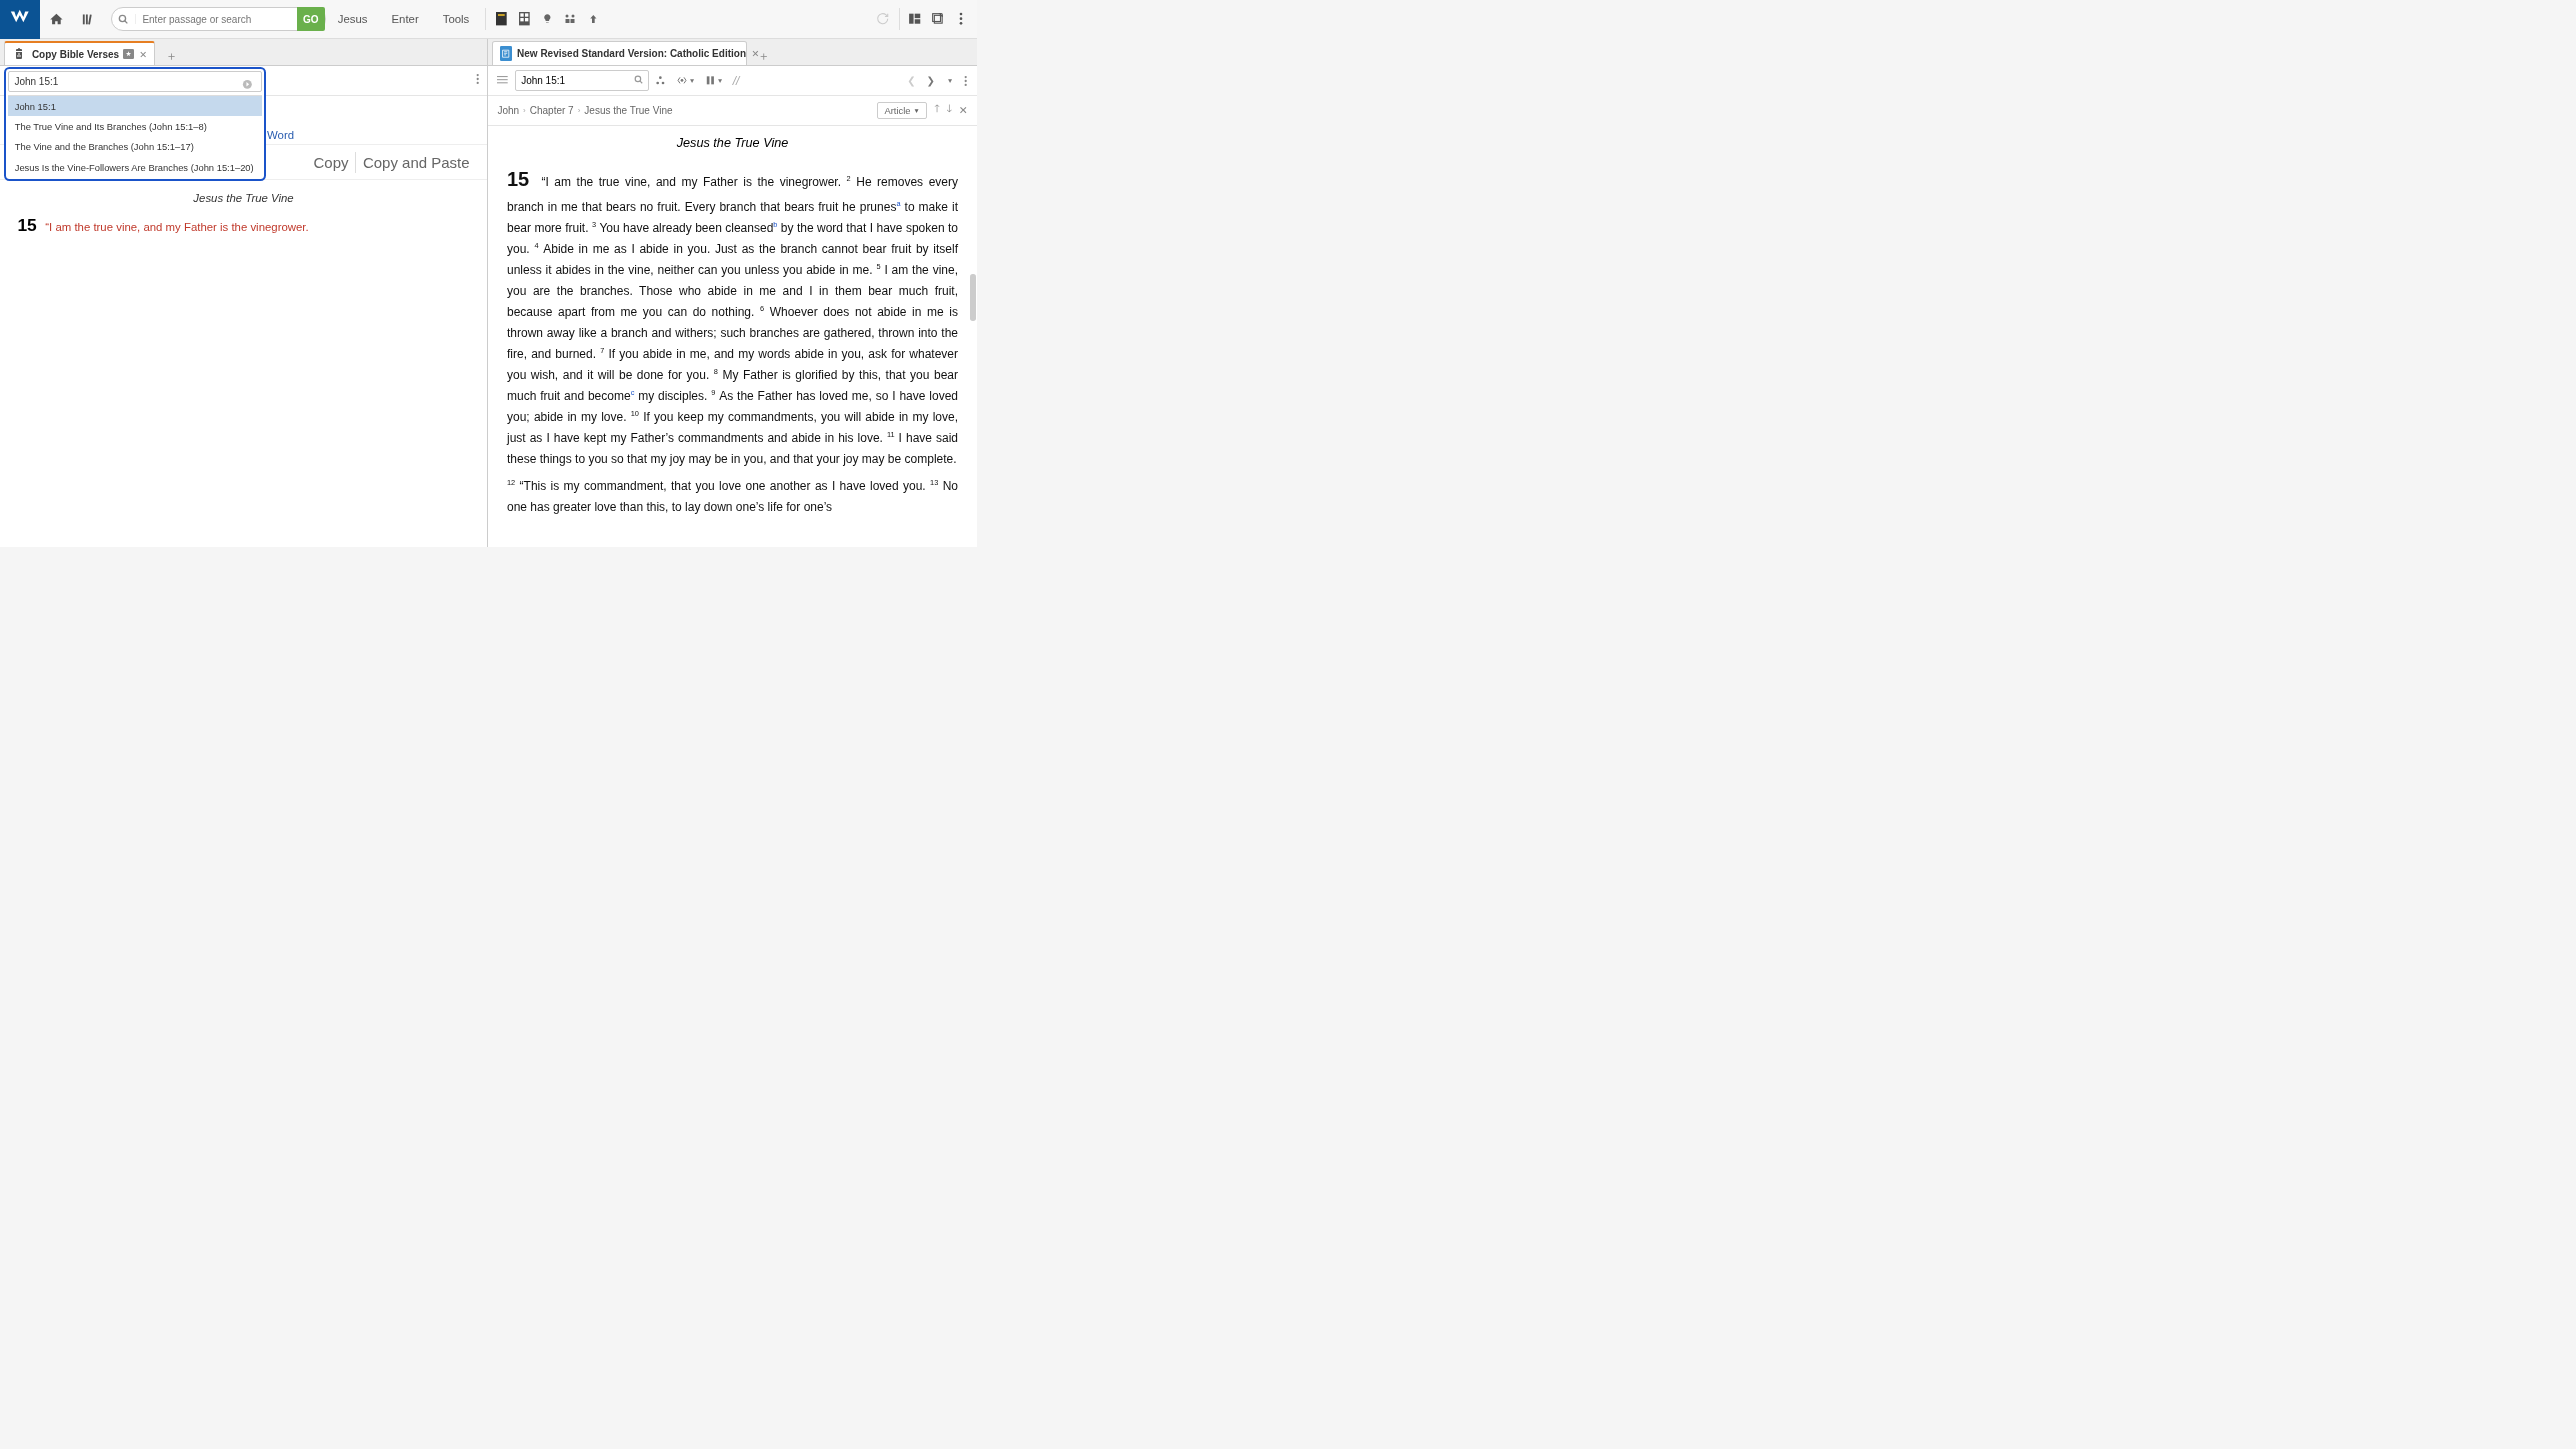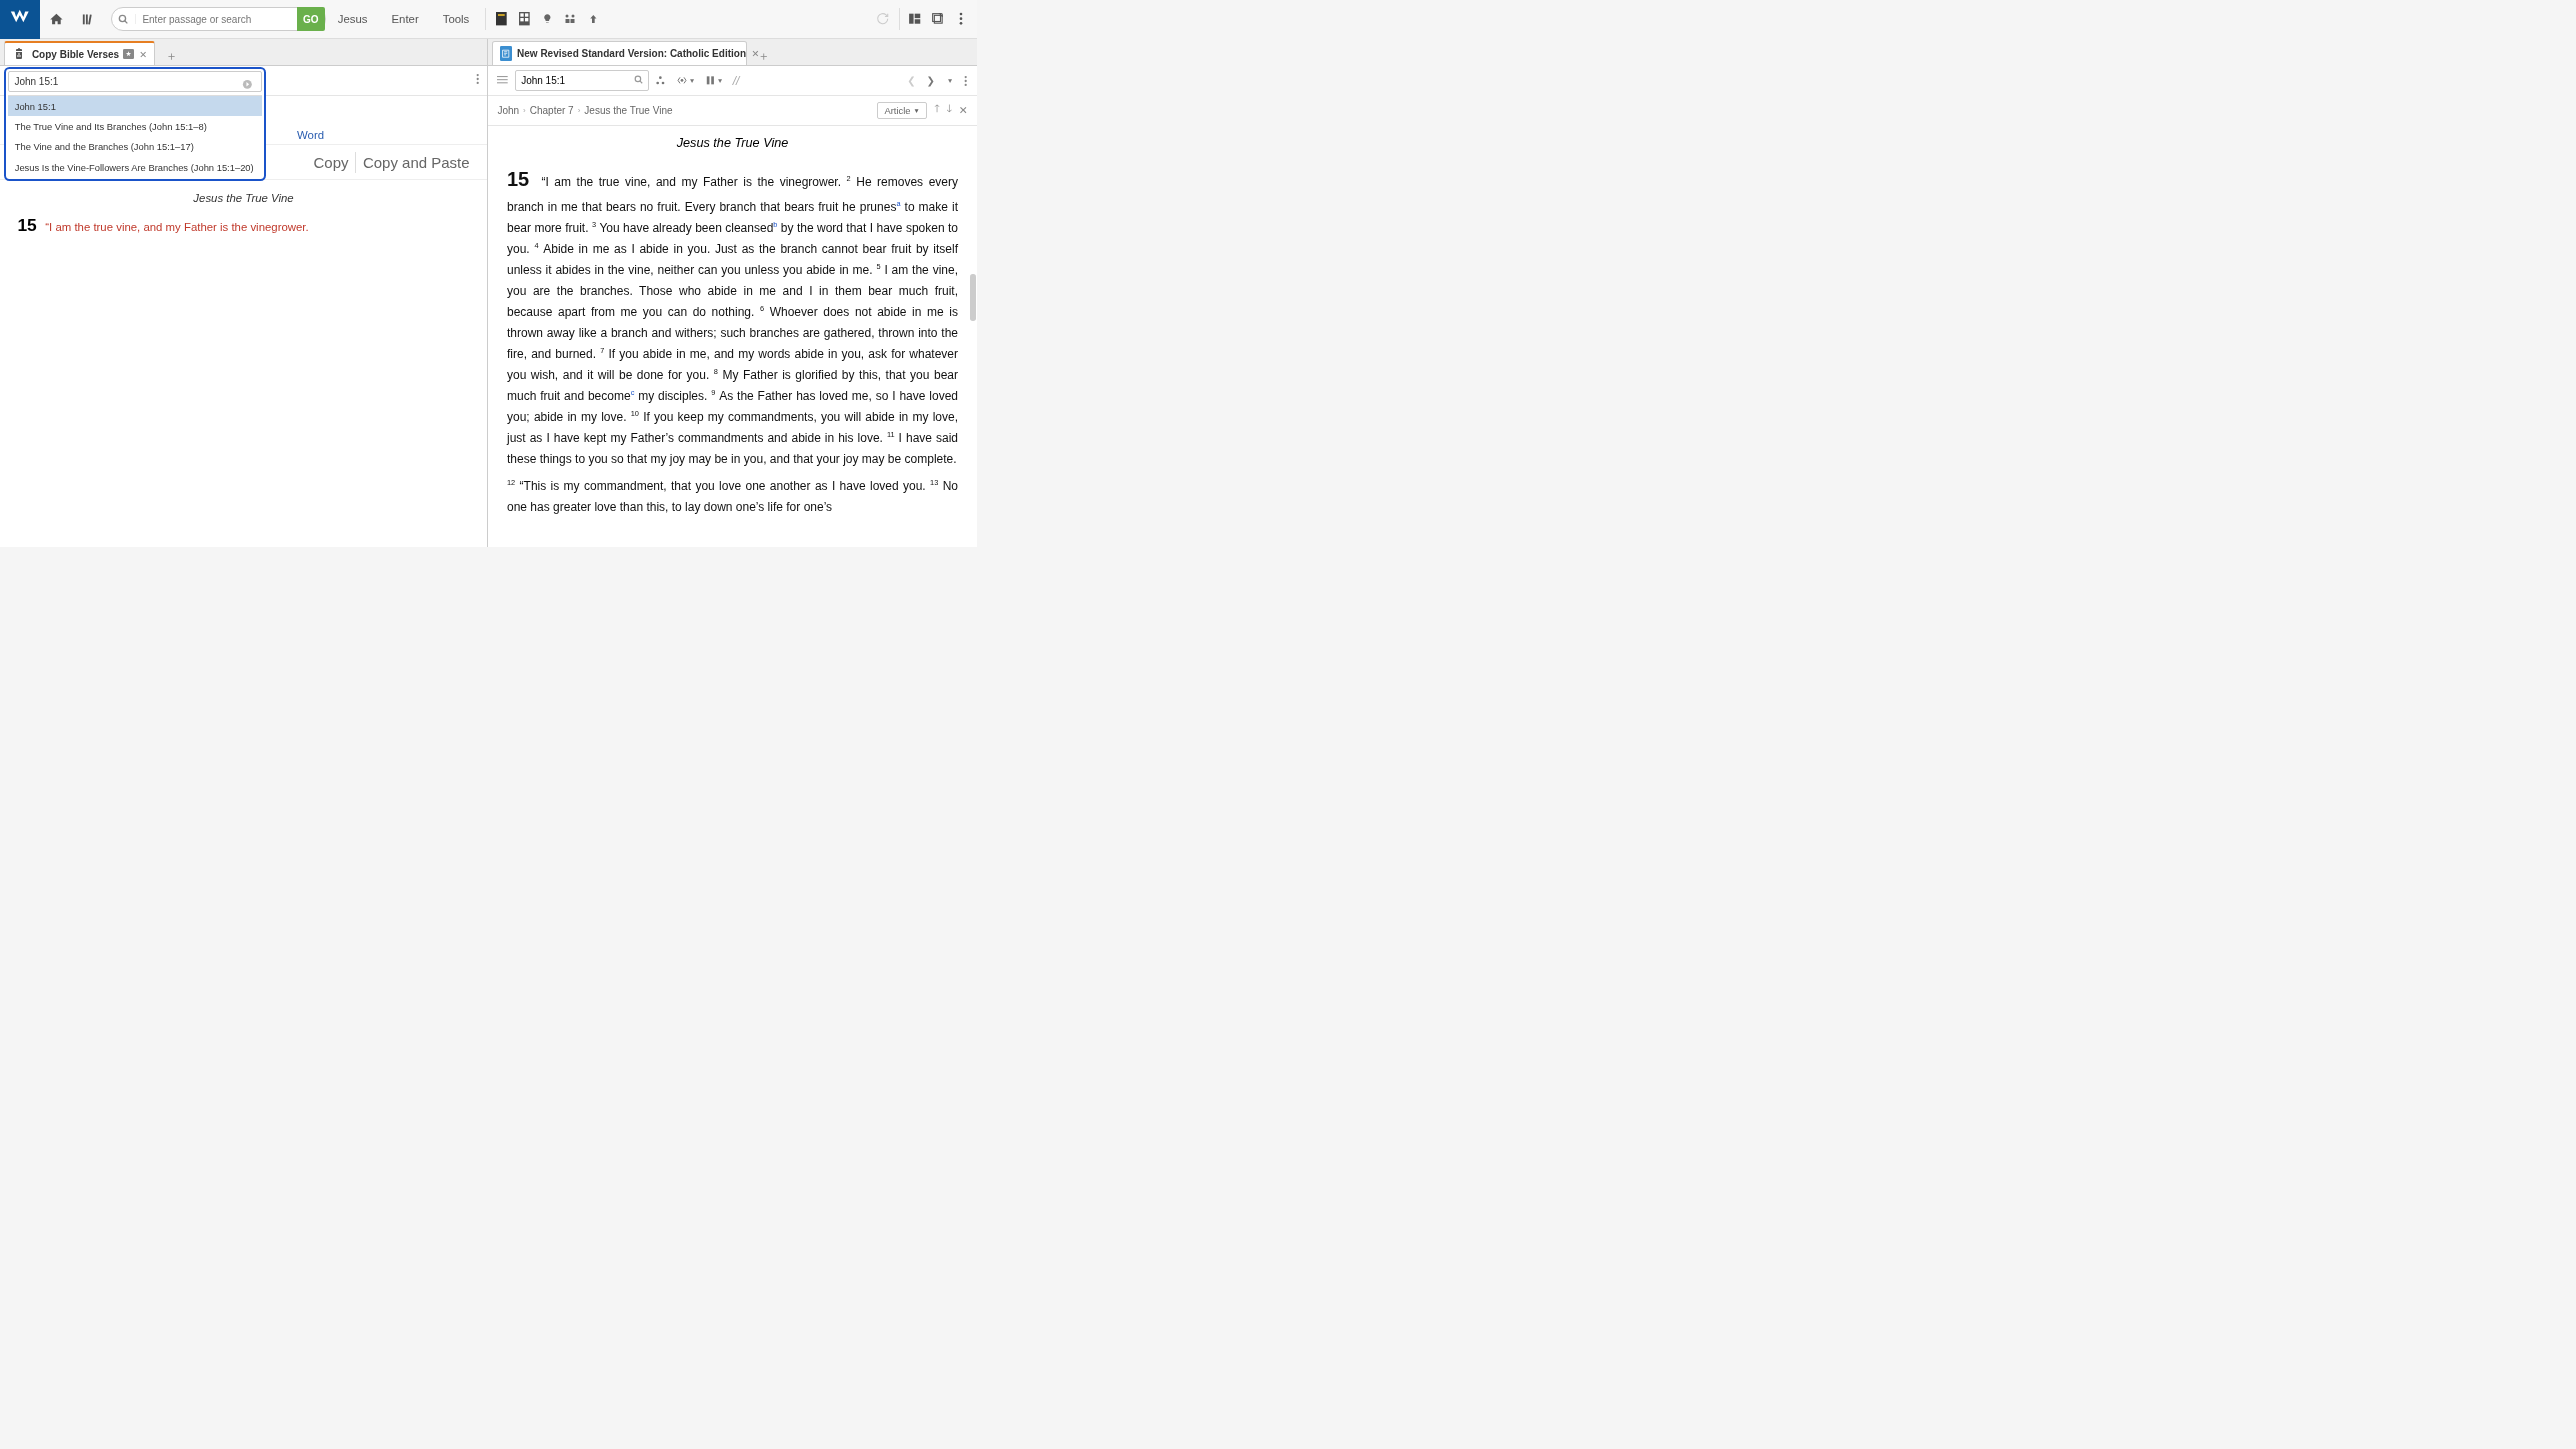--- a/index.html
+++ b/index.html
@@ -228,21 +228,21 @@
         <svg width="3.4" height="12" viewBox="0 0 6 20" fill="#888">
             <circle cx="3" cy="3" r="2"></circle>
             <circle cx="3" cy="10" r="2"></circle>
             <circle cx="3" cy="17" r="2"></circle>
           </svg>
       </span>
     </div>
 
     <div class="left-sub">
       <span style="visibility:hidden;">pad</span>
-      <span style="position:absolute; left:281px;padding-left:16px;">Word</span>
+      <span style="position:absolute; left:267px;">Word</span>
     </div>
 
     <div class="copy-bar">
       <span class="copy-btn">Copy</span>
       <span class="copy-btn">Copy and Paste</span>
     </div>
 
     <div class="left-content">
       <div class="passage-ref">Jesus the True Vine</div>
       <div class="verse-line">

